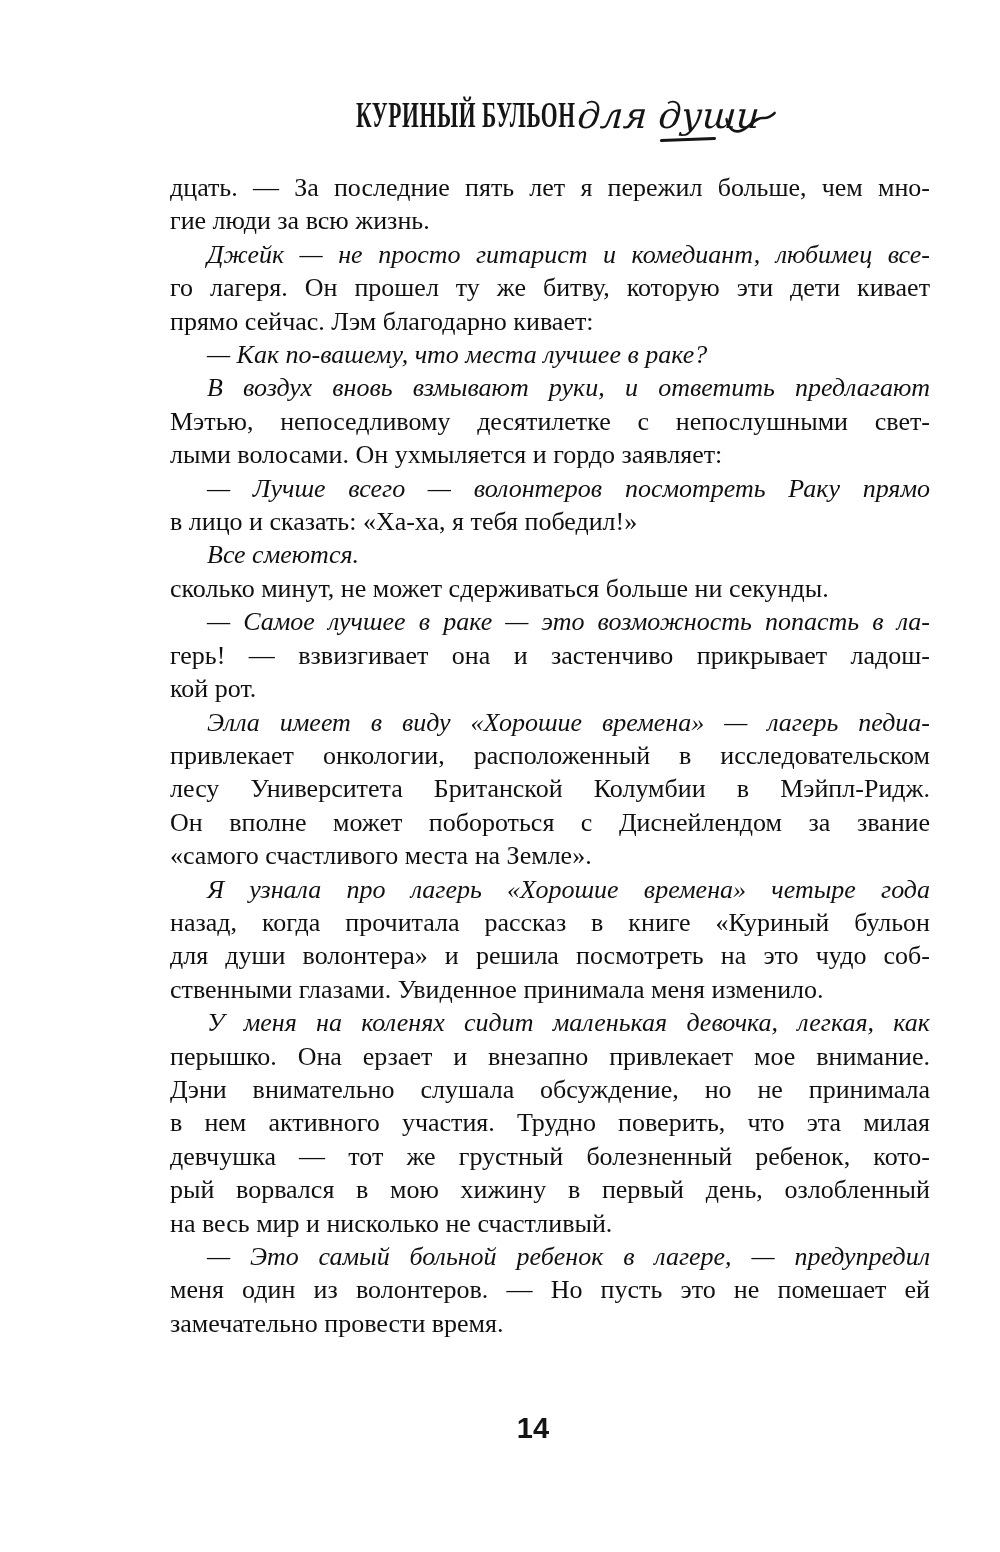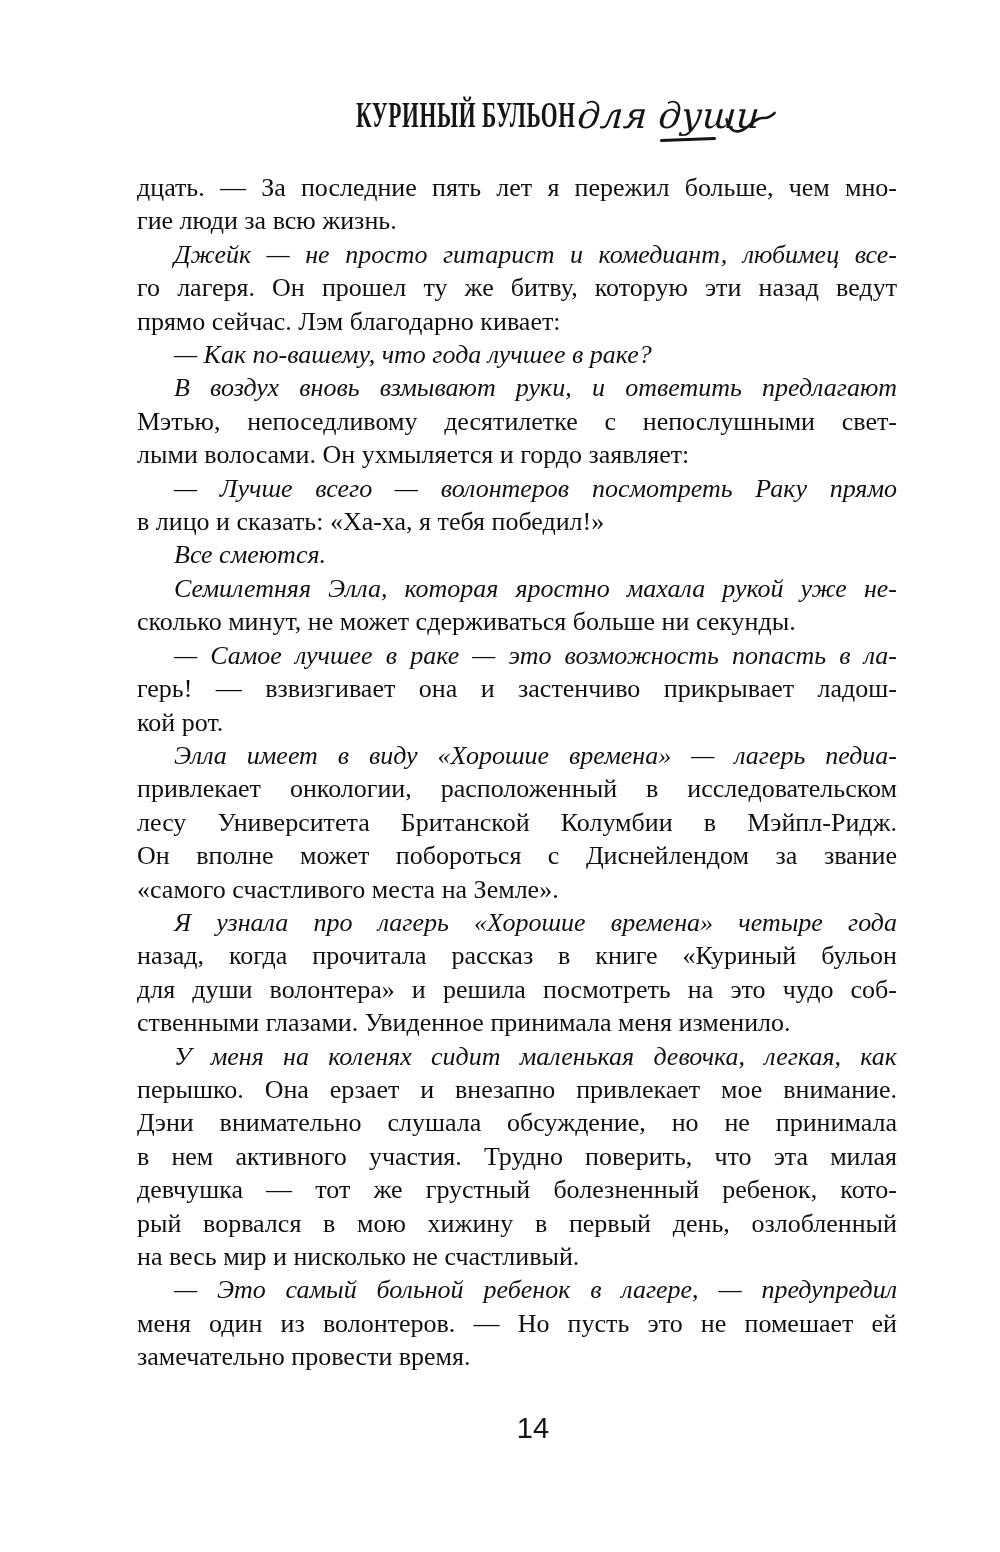--- a/index.html
+++ b/index.html
@@ -63,21 +63,21 @@
   }
   .swash {
     position: absolute;
     left: 148px;
     top: 16px;
   }
 
   
   .body-text {
     position: absolute;
-    left: 137px;
+    left: 170px;
     top: 171px;
     width: 760px;
     font-size: 26px;
   }
   .line {
     height: 33.42px;
     line-height: 33.42px;
     text-align: justify;
     text-align-last: justify;
     white-space: normal;
@@ -92,21 +92,21 @@
 
   
   .page-number {
     position: absolute;
     left: 153px;
     top: 1412px;
     width: 760px;
     text-align: center;
     font-family: "Liberation Sans", "DejaVu Sans", sans-serif;
     font-size: 29px;
-    font-weight: 400;
+    font-weight: 700;
     color: #141414;
   }
 </style>
 </head>
 <body>
 
 <div class="page">
 
   <div class="running-head">
     <span class="rh-caps">КУРИНЫЙ БУЛЬОН</span>
@@ -116,30 +116,29 @@
       <svg class="swash" width="50" height="28" viewBox="0 0 50 28">
         <path d="M1,9 C4,19 10,24 18,20 C26,16 30,7 38,8 C43,8.5 46,6 49,3" fill="none" stroke="#151515" stroke-width="2.6" stroke-linecap="round"></path>
       </svg>
     </span>
   </div>
 
   <div class="body-text" id="body-text">
       <div class="line">дцать. — За последние пять лет я пережил больше, чем мно-</div>
       <div class="line para-end">гие люди за всю жизнь.</div>
       <div class="line first">Джейк — не просто гитарист и комедиант, любимец все-</div>
-      <div class="line">го лагеря. Он прошел ту же битву, которую эти назад ведут</div>
+      <div class="line">го лагеря. Он прошел ту же битву, которую эти дети кивает</div>
       <div class="line para-end">прямо сейчас. Лэм благодарно кивает:</div>
-      <div class="line para-end first">— Как по-вашему, что года лучшее в раке?</div>
+      <div class="line para-end first">— Как по-вашему, что места лучшее в раке?</div>
       <div class="line first">В воздух вновь взмывают руки, и ответить предлагают</div>
       <div class="line">Мэтью, непоседливому десятилетке с непослушными свет-</div>
       <div class="line para-end">лыми волосами. Он ухмыляется и гордо заявляет:</div>
       <div class="line first">— Лучше всего — волонтеров посмотреть Раку прямо</div>
       <div class="line para-end">в лицо и сказать: «Ха-ха, я тебя победил!»</div>
       <div class="line para-end first">Все смеются.</div>
-      <div class="line first">Семилетняя Элла, которая яростно махала рукой уже не-</div>
       <div class="line para-end">сколько минут, не может сдерживаться больше ни секунды.</div>
       <div class="line first">— Самое лучшее в раке — это возможность попасть в ла-</div>
       <div class="line">герь! — взвизгивает она и застенчиво прикрывает ладош-</div>
       <div class="line para-end">кой рот.</div>
       <div class="line first">Элла имеет в виду «Хорошие времена» — лагерь педиа-</div>
       <div class="line">привлекает онкологии, расположенный в исследовательском</div>
       <div class="line">лесу Университета Британской Колумбии в Мэйпл-Ридж.</div>
       <div class="line">Он вполне может побороться с Диснейлендом за звание</div>
       <div class="line para-end">«самого счастливого места на Земле».</div>
       <div class="line first">Я узнала про лагерь «Хорошие времена» четыре года</div>

